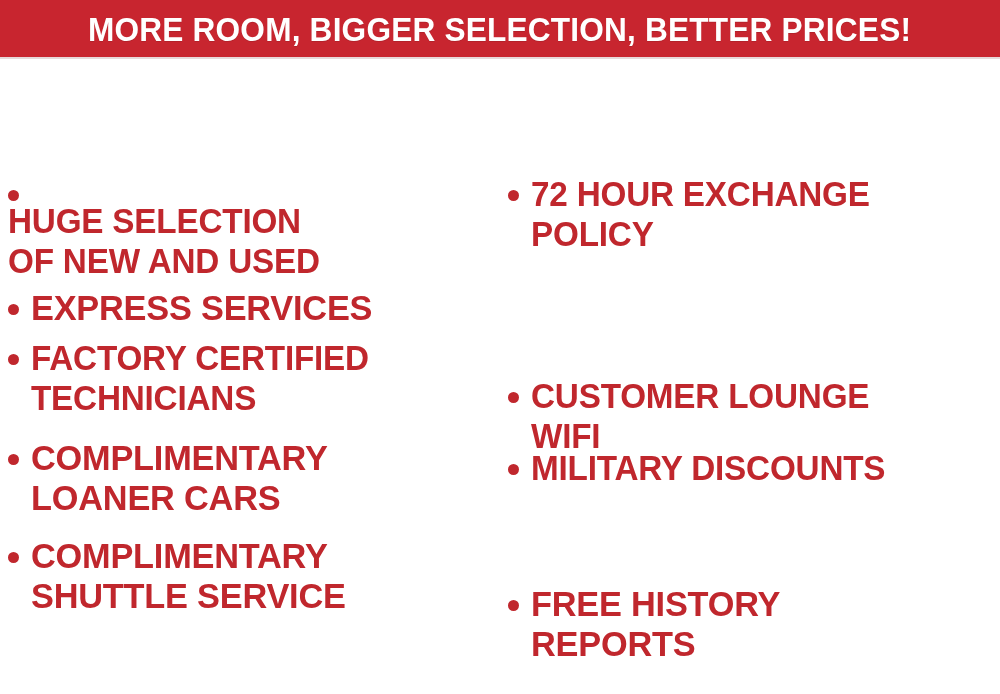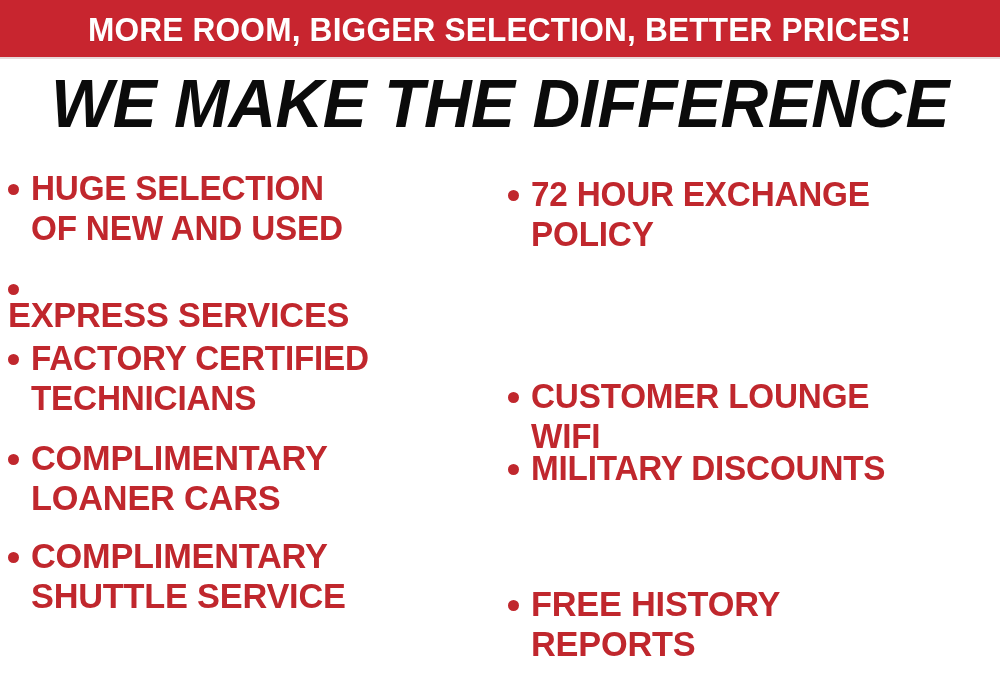--- a/index.html
+++ b/index.html
@@ -134,35 +134,32 @@
 </head>
 <body>
 
 <div id="poster">
 
   <div class="banner">
     <span class="banner-text">MORE ROOM, BIGGER SELECTION, BETTER PRICES!</span>
   </div>
   <div class="banner-edge"></div>
 
-  <div class="headline-wrap">
-    <h1 class="headline">WE MAKE THE DIFFERENCE</h1>
-  </div>
 
   <div class="columns">
 
     <div class="col col-left">
 
-      <div class="bullet-item" style="top:16px;">
+      <div class="bullet-item" style="top:22px;flex-direction:column;">
         <span class="dot"></span>
         <span class="bullet-text t-tight">HUGE SELECTION
 OF NEW AND USED</span>
       </div>
 
-      <div class="bullet-item" style="top:116px;flex-direction:column;">
+      <div class="bullet-item" style="top:136px;">
         <span class="dot"></span>
         <span class="bullet-text">EXPRESS SERVICES</span>
       </div>
 
       <div class="bullet-item" style="top:186px;">
         <span class="dot"></span>
         <span class="bullet-text t-tight">FACTORY CERTIFIED
 TECHNICIANS</span>
       </div>
 

